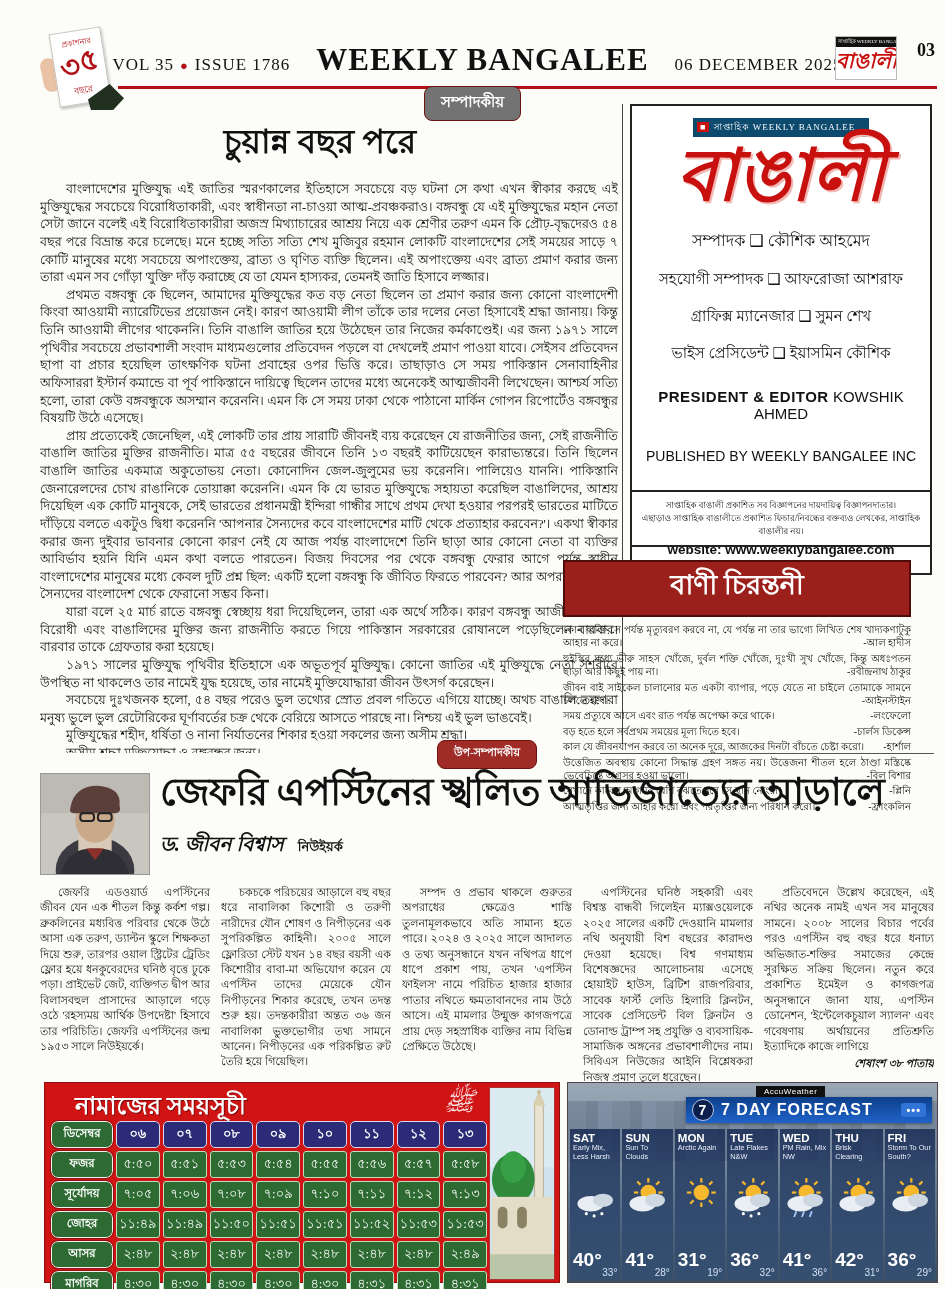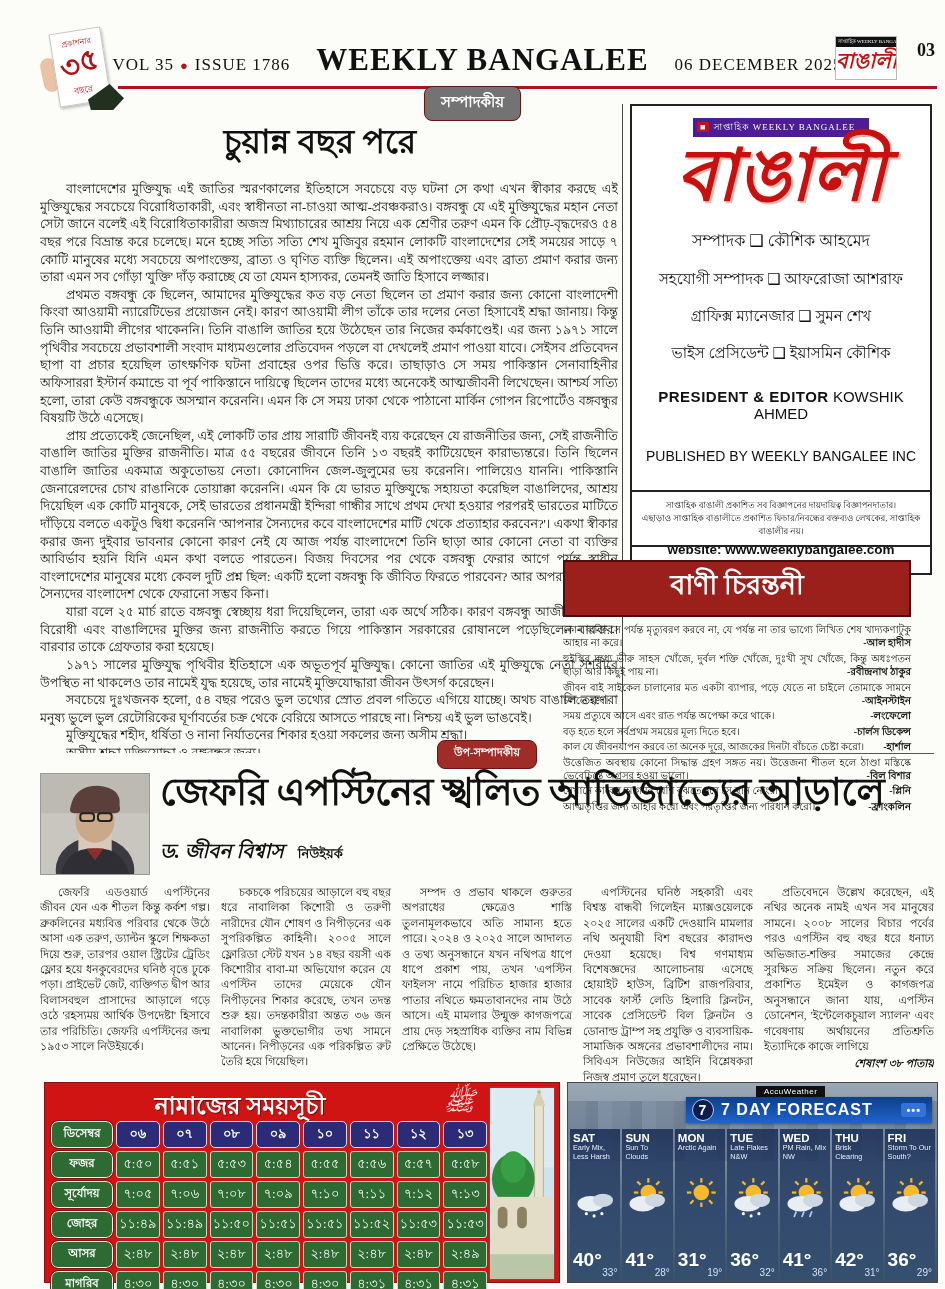--- a/index.html
+++ b/index.html
@@ -33,53 +33,53 @@
 
   
   .ed-badge { position:absolute; left:424px; top:86px; background:#737373; border:1px solid #6d1310; color:#fff; font-size:15px; font-weight:bold; padding:3px 16px 5px; border-radius:8px; z-index:3; }
   .ed-headline { position:absolute; left:40px; top:116px; width:560px; text-align:center; font-size:33px; font-weight:bold; }
   .ed-body { position:absolute; left:40px; top:181px; width:578px; height:572px; font-size:12.6px; line-height:1.4; text-align:justify; overflow:hidden; }
   .ed-body p { text-indent:26px; }
   .vrule { position:absolute; left:622px; top:104px; width:1px; height:640px; background:#444; }
 
   
   .sb-box1 { position:absolute; left:630px; top:104px; width:302px; border:2px solid #222; background:#fff; padding:12px 8px 14px; text-align:center; }
-  .logo-strip { width:176px; margin:0 auto; background:#4c1d95; color:#fff; font-size:9px; letter-spacing:1px; padding:2px 4px; text-align:left; white-space:nowrap; overflow:hidden; }
+  .logo-strip { width:176px; margin:0 auto; background:#0c4a6e; color:#fff; font-size:9px; letter-spacing:1px; padding:2px 4px; text-align:left; white-space:nowrap; overflow:hidden; }
   .logo-strip b { background:#c8100e; padding:0 3px; margin-right:4px; }
   .logo-word { color:#c8100e; font-size:72px; font-weight:bold; line-height:1.1; font-style:italic; text-shadow:2px 2px 0 #f2b9b4; }
   .staff-line { font-size:15px; margin-top:12px; }
   .pres-line { font-family:"Liberation Sans",sans-serif; font-size:15px; margin-top:22px; }
   .pres-line b { letter-spacing:.5px; }
   .pub-line { font-family:"Liberation Sans",sans-serif; font-size:14px; margin-top:26px; }
   .addr-block { font-family:"Liberation Sans",sans-serif; font-size:13.5px; font-weight:bold; margin-top:22px; line-height:1.35; }
   .sb-box2 { position:absolute; left:630px; top:490px; width:302px; border:2px solid #222; background:#fff; padding:7px 4px; font-size:8.6px; text-align:center; line-height:1.5; }
   .sb-quotes { position:absolute; left:563px; top:560px; width:348px; }
   .q-header { background:#9b1f1a; border:2px solid #4f0c09; color:#fff; text-align:center; font-size:27px; font-weight:bold; padding:2px 0 6px; }
   .q-list { margin-top:6px; }
   .quote { font-size:10px; line-height:1.34; text-align:justify; margin-bottom:2px; }
-  .q-author { float:right; font-weight:bold; }
+  .q-author { float:right; font-weight:normal; }
 
   
   .subed { position:absolute; left:40px; top:740px; width:894px; }
   .subed-badge { width:fit-content; margin:0 auto; background:#a02c28; border:1px solid #6d1310; color:#fff; font-size:11px; font-weight:bold; padding:3px 16px 5px; border-radius:8px; position:relative; z-index:3; }
   .subed-rule { position:absolute; left:560px; right:0; top:13px; height:1px; background:#555; }
   .subed-header { display:flex; margin-top:4px; }
   .author-photo { width:110px; height:102px; flex:0 0 auto; border:1px solid #999; background:#cfcdc8; }
   .subed-head-right { margin-left:10px; flex:1; }
   .subed-headline { font-size:38px; font-weight:bold; line-height:1.05; letter-spacing:-.5px; }
-  .subed-byline { margin-top:23px; }
+  .subed-byline { margin-top:16px; }
   .subed-author { font-size:20px; font-weight:bold; font-style:italic; }
   .subed-loc { font-size:13px; font-weight:bold; margin-left:10px; }
   .subed-cols { display:grid; grid-template-columns:repeat(5,1fr); gap:11px; margin-top:10px; font-size:11px; line-height:1.4; text-align:justify; height:216px; overflow:hidden; }
   .subed-cols .col p { text-indent:18px; }
   .cont-note { display:block; text-align:right; font-style:italic; font-weight:bold; margin-top:2px; }
 
   
   .prayer { position:absolute; left:44px; top:1082px; width:516px; height:201px; background:#d01414; border:1px solid #8d0f0f; }
-  .prayer-title { position:absolute; left:30px; top:4px; width:330px; text-align:center; color:#fff; font-size:24px; font-weight:bold; text-shadow:1px 1px 0 #7a0b0b; }
+  .prayer-title { position:absolute; left:30px; top:4px; width:330px; text-align:left; color:#fff; font-size:24px; font-weight:bold; text-shadow:1px 1px 0 #7a0b0b; }
   .calligraphy { position:absolute; right:84px; top:2px; color:#fff; font-size:26px; font-style:italic; opacity:.9; }
   .prayer-grid { position:absolute; left:6px; top:38px; width:436px; display:grid; grid-template-columns:62px repeat(8,1fr); gap:3px; }
   .p-label { background:#2e6b33; border:1px solid #f3f3f3; outline:1px solid #8d0f0f; border-radius:7px; color:#fff; font-size:11.5px; font-weight:bold; text-align:center; padding:3px 0; }
   .p-date { background:#2b2b78; border:1px solid #d8d8ee; border-radius:5px; color:#fff; font-size:13px; font-weight:bold; text-align:center; padding:2px 0; }
   .p-time { background:#2e6b33; border:1px solid #bfe0bf; border-radius:3px; color:#fff; font-size:13px; text-align:center; padding:2px 0; }
   .mosque { position:absolute; right:4px; top:4px; width:66px; height:193px; border:1px solid #a33; }
 
   
   .weather { position:absolute; left:567px; top:1082px; width:371px; height:201px; border:1px solid #50424a; overflow:hidden;
     background:linear-gradient(180deg,#9aa7b5 0%,#7d8ea2 35%,#51667e 70%,#3c4f63 100%); font-family:"Liberation Sans",sans-serif; }

